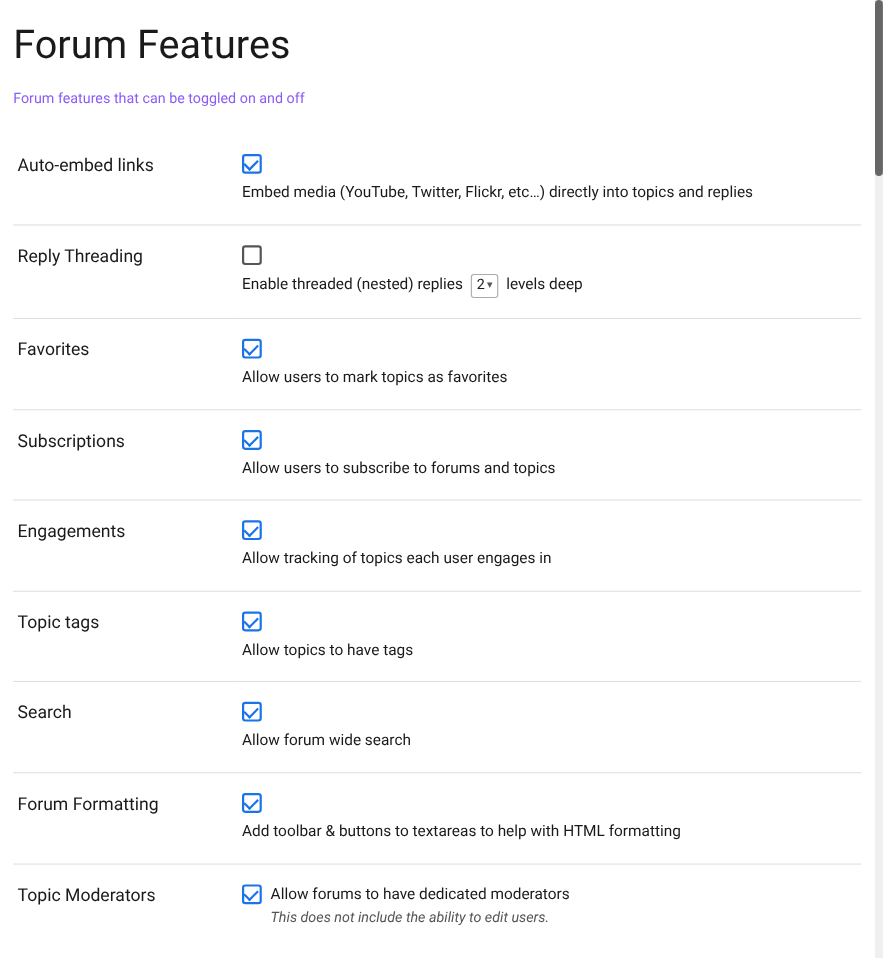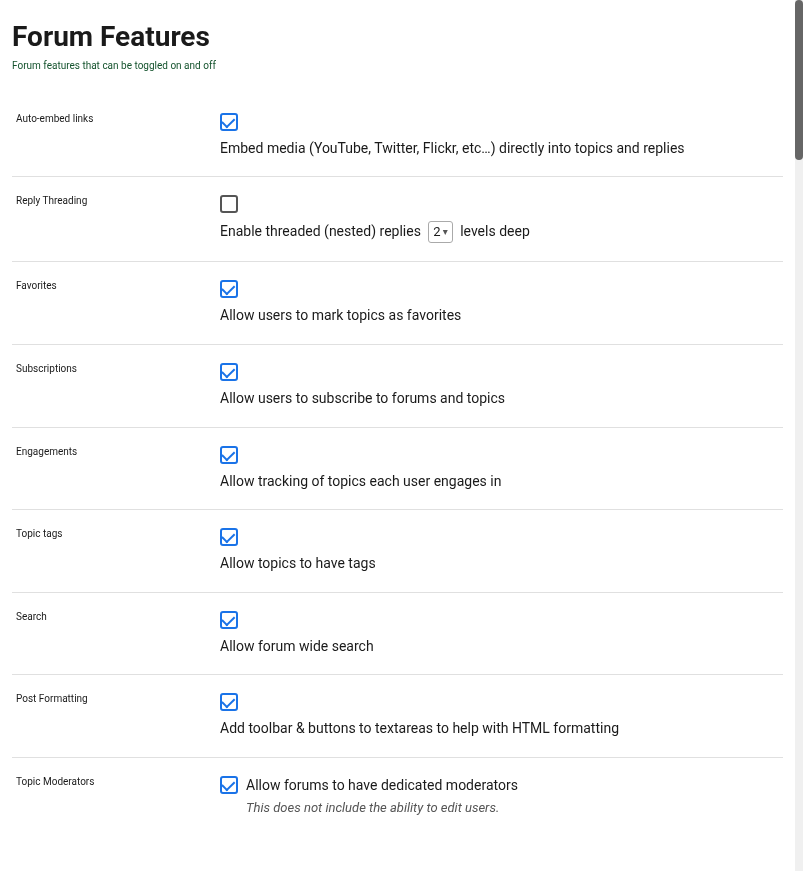--- a/index.html
+++ b/index.html
@@ -13,45 +13,45 @@
       background: #fff;
       color: #1a1a1a;
       width: 803px;
       min-height: 871px;
     }
     .page-container {
       padding: 20px 20px 20px 12px;
       max-width: 803px;
     }
     .page-title {
-      font-size: 28px;
-      font-weight: 700;
-      margin-bottom: 6px;
+      font-size: 36px;
+      font-weight: 400;
+      margin-bottom: 20px;
       line-height: 1.2;
     }
     .page-subtitle {
-      font-size: 10px;
-      color: #14532d;
+      font-size: 13px;
+      color: #8b5cf6;
       margin-bottom: 24px;
     }
     .settings-table {
       width: 100%;
       border-collapse: collapse;
     }
     .settings-row {
       border-top: 1px solid #e0e0e0;
     }
     .settings-row:first-child {
       border-top: none;
     }
     .label-cell {
       width: 200px;
       padding: 18px 16px 18px 4px;
       vertical-align: top;
-      font-size: 10px;
+      font-size: 16px;
       font-weight: 400;
       color: #1a1a1a;
     }
     .control-cell {
       padding: 18px 8px 18px 8px;
       vertical-align: top;
     }
     .control-row {
       display: flex;
       align-items: flex-start;
@@ -206,21 +206,21 @@
         <tr class="settings-row">
           <td class="label-cell">Search</td>
           <td class="control-cell">
             <div class="control-row">
               <div class="checkbox-custom checked"></div>
               <span class="control-text">Allow forum wide search</span>
             </div>
           </td>
         </tr>
         <tr class="settings-row">
-          <td class="label-cell">Post Formatting</td>
+          <td class="label-cell">Forum Formatting</td>
           <td class="control-cell">
             <div class="control-row">
               <div class="checkbox-custom checked"></div>
               <span class="control-text">Add toolbar &amp; buttons to textareas to help with HTML formatting</span>
             </div>
           </td>
         </tr>
         <tr class="settings-row">
           <td class="label-cell">Topic Moderators</td>
           <td class="control-cell">

